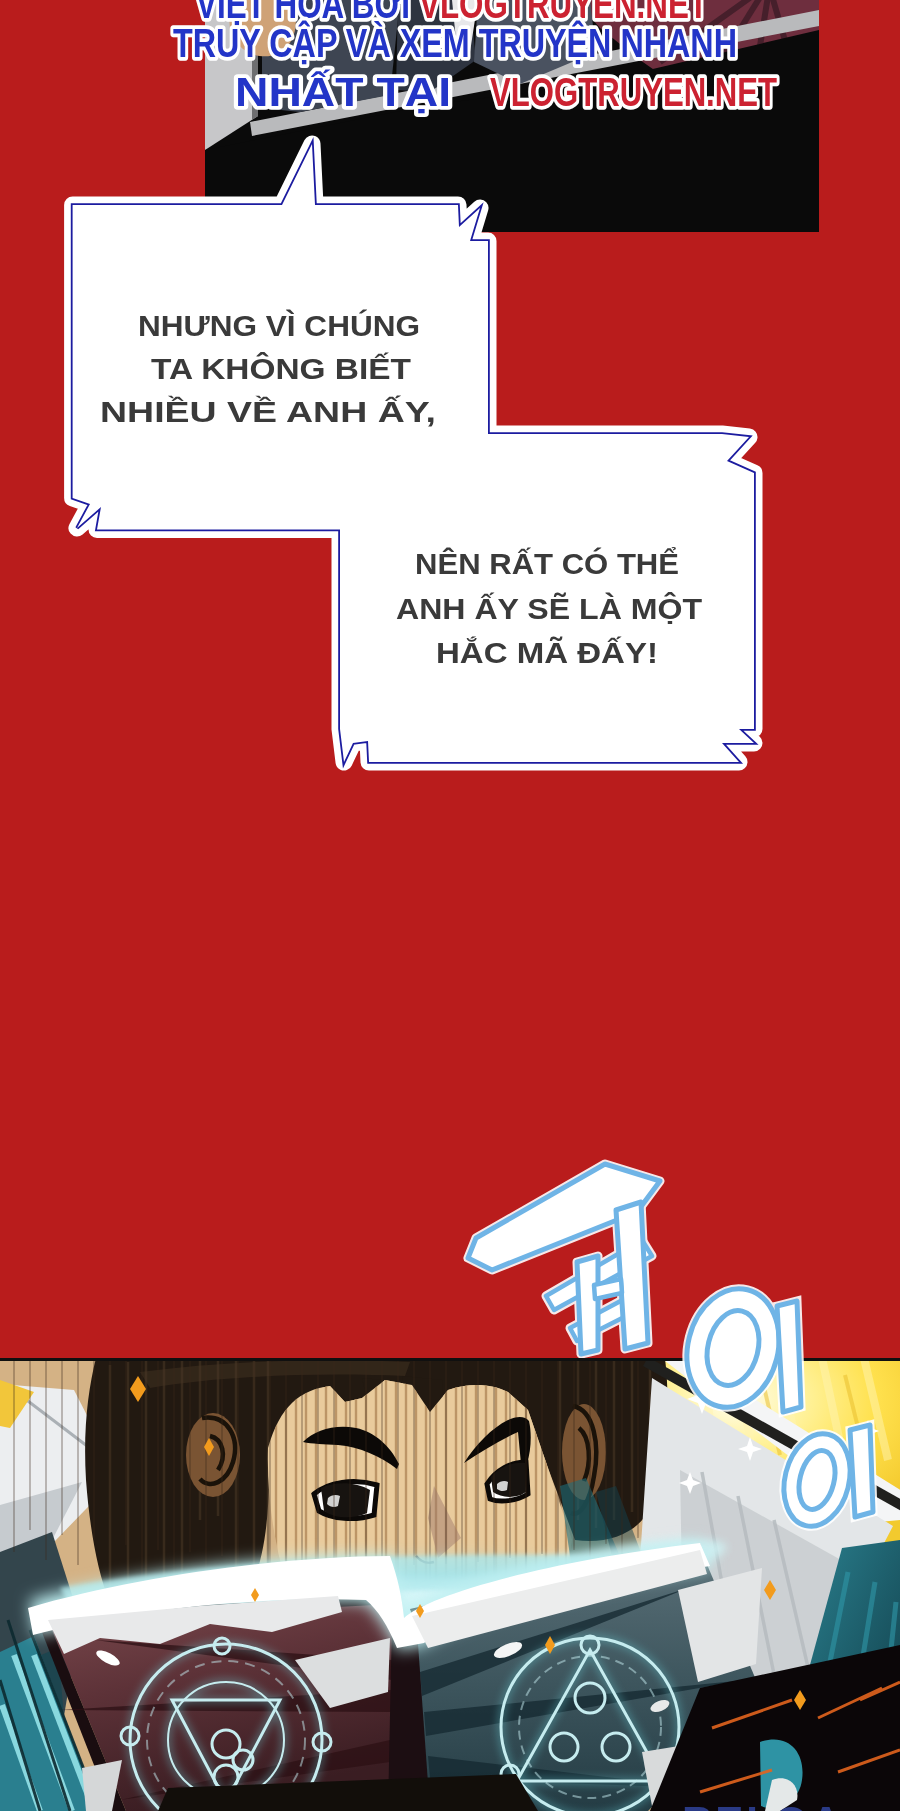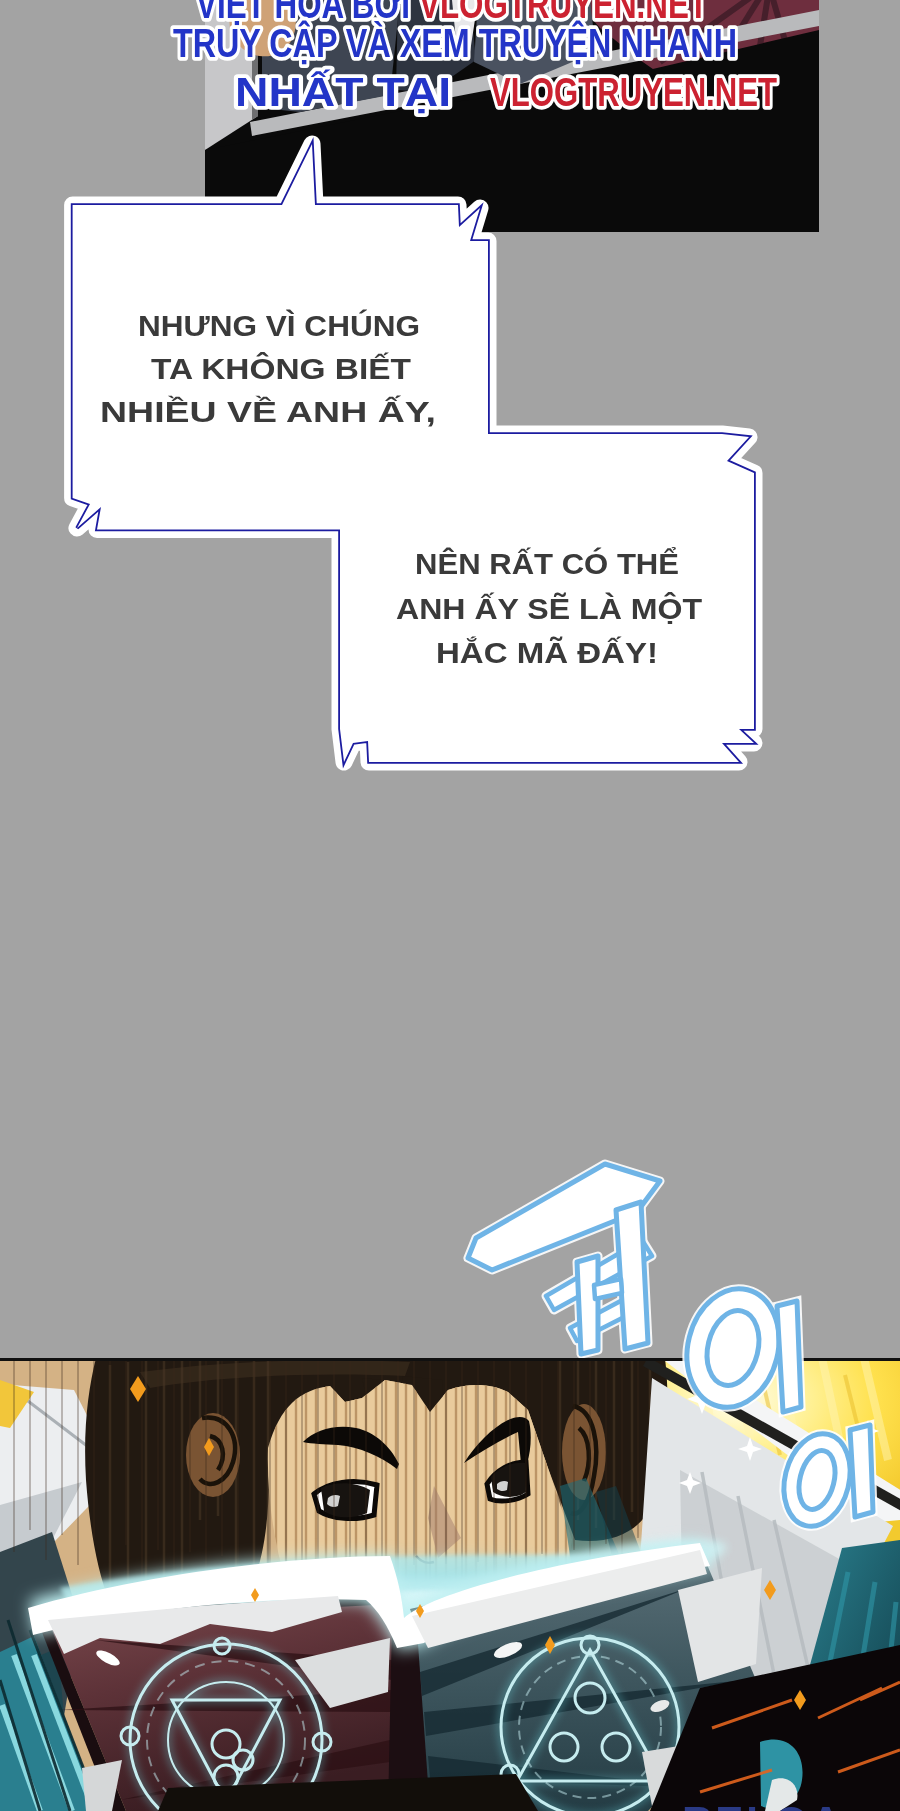--- a/index.html
+++ b/index.html
@@ -1,16 +1,16 @@
 <!DOCTYPE html>
 <html><head>
 <meta charset="utf-8">
 <style>
 html,body{margin:0;padding:0;background:#fff;}
-.page{position:relative;width:900px;height:1811px;background:#a3a3a3;overflow:hidden;font-family:"Liberation Sans",sans-serif;}
+.page{position:relative;width:900px;height:1811px;background:#b91c1c;overflow:hidden;font-family:"Liberation Sans",sans-serif;}
 svg{display:block;}
 </style>
 </head>
 <body>
 <div class="page">
 <svg width="900" height="1811" viewBox="0 0 900 1811" xmlns="http://www.w3.org/2000/svg">
 <defs>
 <radialGradient id="yellowGlow" cx="0.42" cy="0.22" r="0.9">
 <stop offset="0" stop-color="#fffdf0"></stop>
 <stop offset="0.25" stop-color="#fff3a0"></stop>

